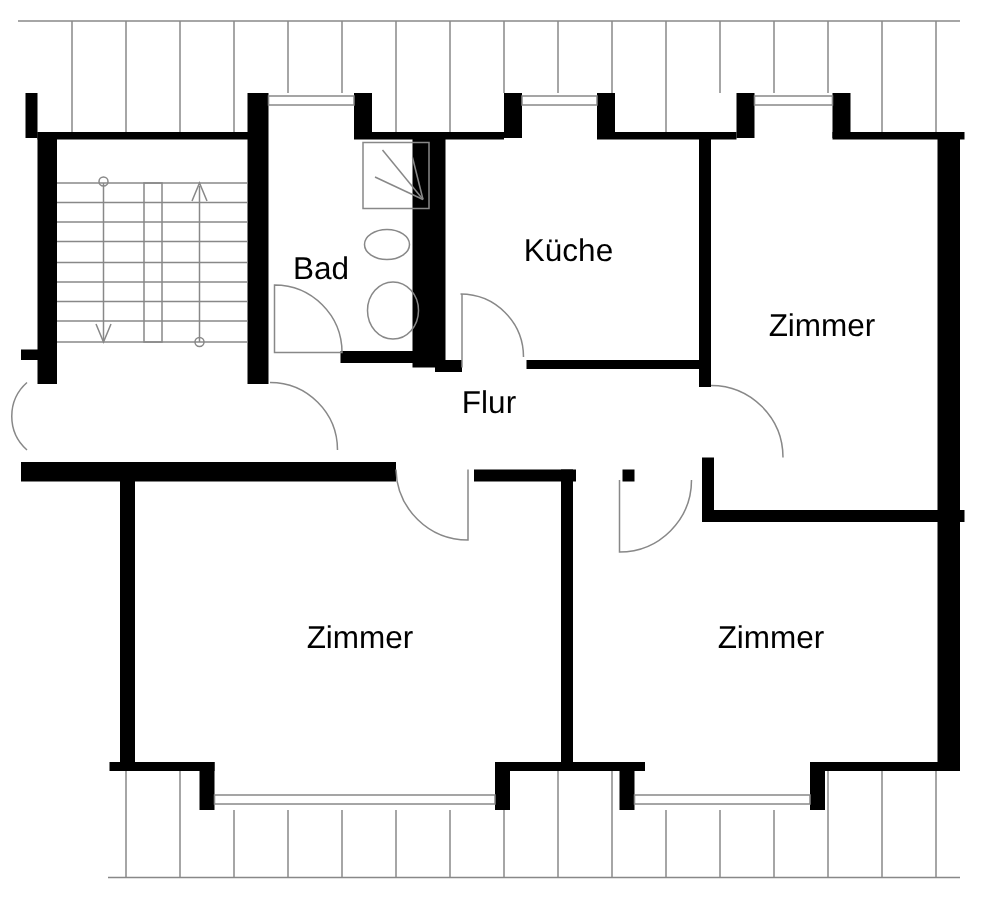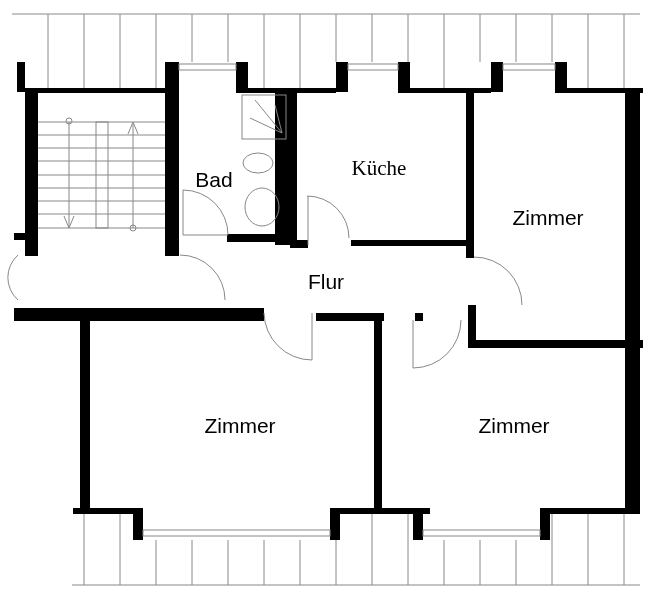--- a/index.html
+++ b/index.html
@@ -132,17 +132,17 @@
     <path d="M18 255 A30 30 0 0 0 18 300"></path>
     <path d="M307 196 A42 42 0 0 1 349 238"></path>
     <path d="M308 245 L308 196"></path>
     <path d="M474 257 A48 48 0 0 1 522 305"></path>
     <path d="M264 313 A48 48 0 0 0 312 360 L312 313"></path>
     <path d="M413 320 L413 368 A48 48 0 0 0 461 320"></path>
   </g>
 </svg>
 
 <div class="lbl" style="left:214px;top:180px;">Bad</div>
-<div class="lbl" style="left:379px;top:168px;font-family:Liberation Serif, serif;">Küche</div>
+<div class="lbl" style="left:379px;top:168px;">Küche</div>
 <div class="lbl" style="left:548px;top:218px;">Zimmer</div>
-<div class="lbl" style="left:326px;top:282px;">Flur</div>
+<div class="lbl" style="left:326px;top:269px;">Flur</div>
 <div class="lbl" style="left:240px;top:426px;">Zimmer</div>
 <div class="lbl" style="left:514px;top:426px;">Zimmer</div>
 
 </body></html>

